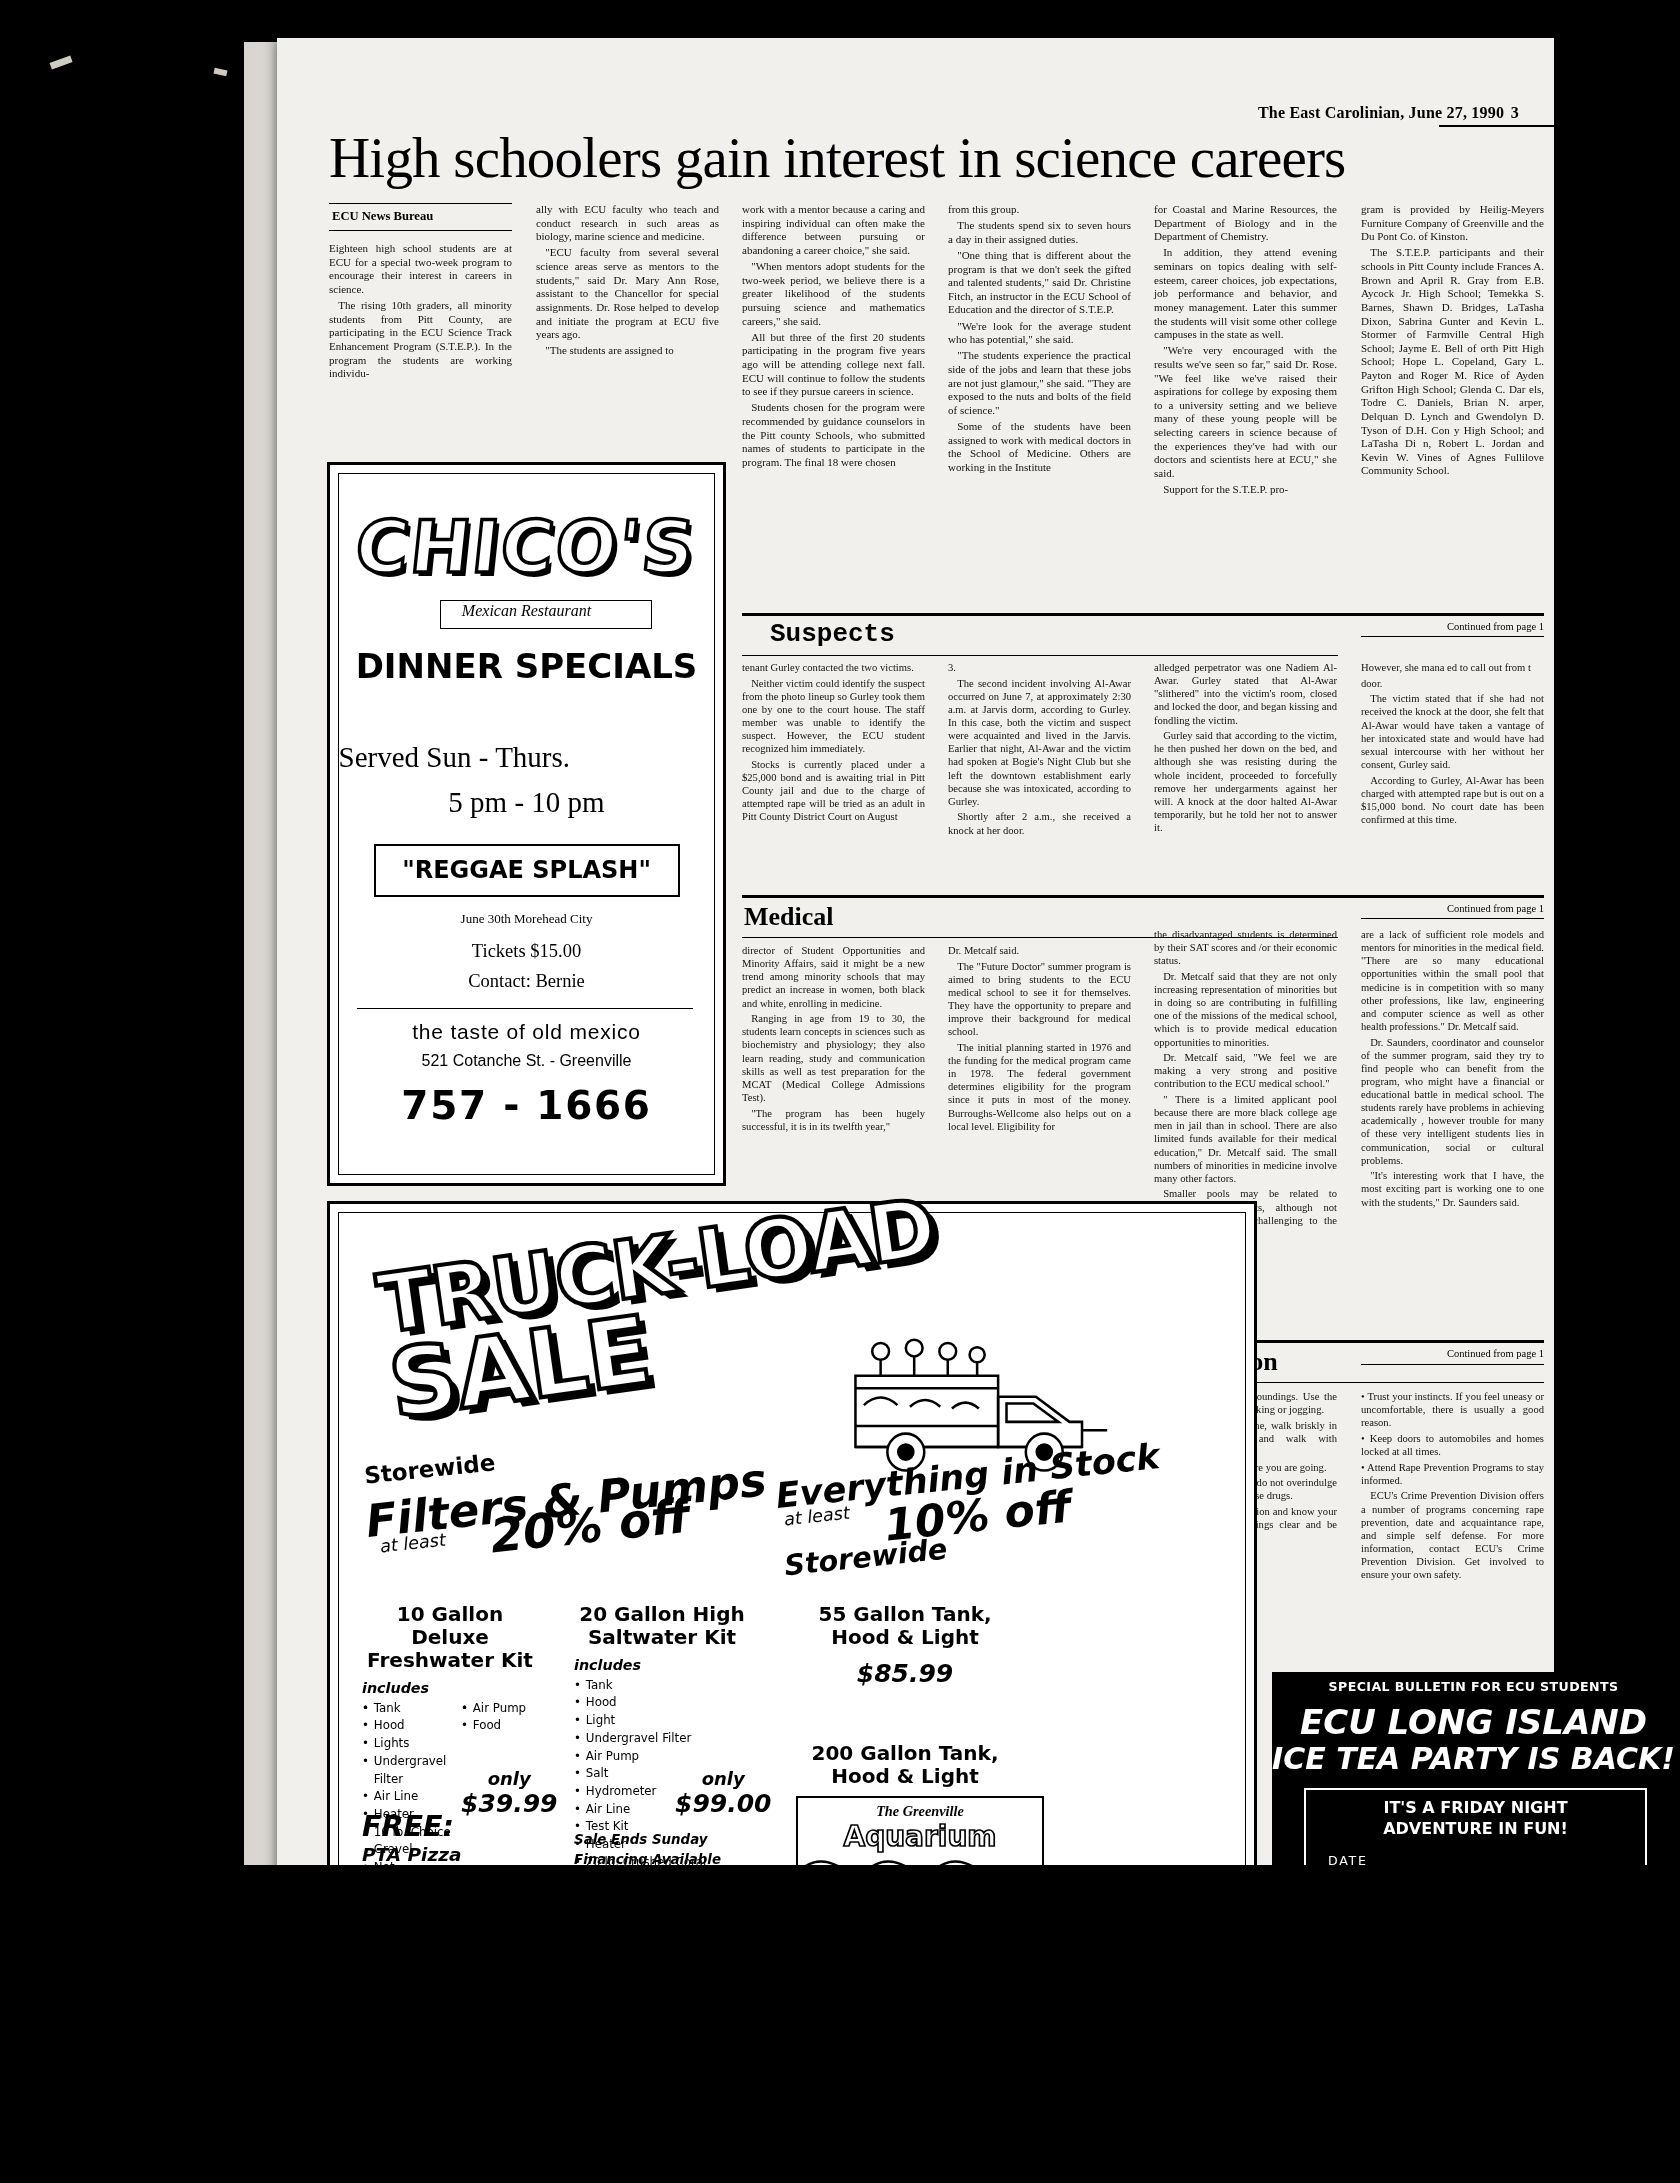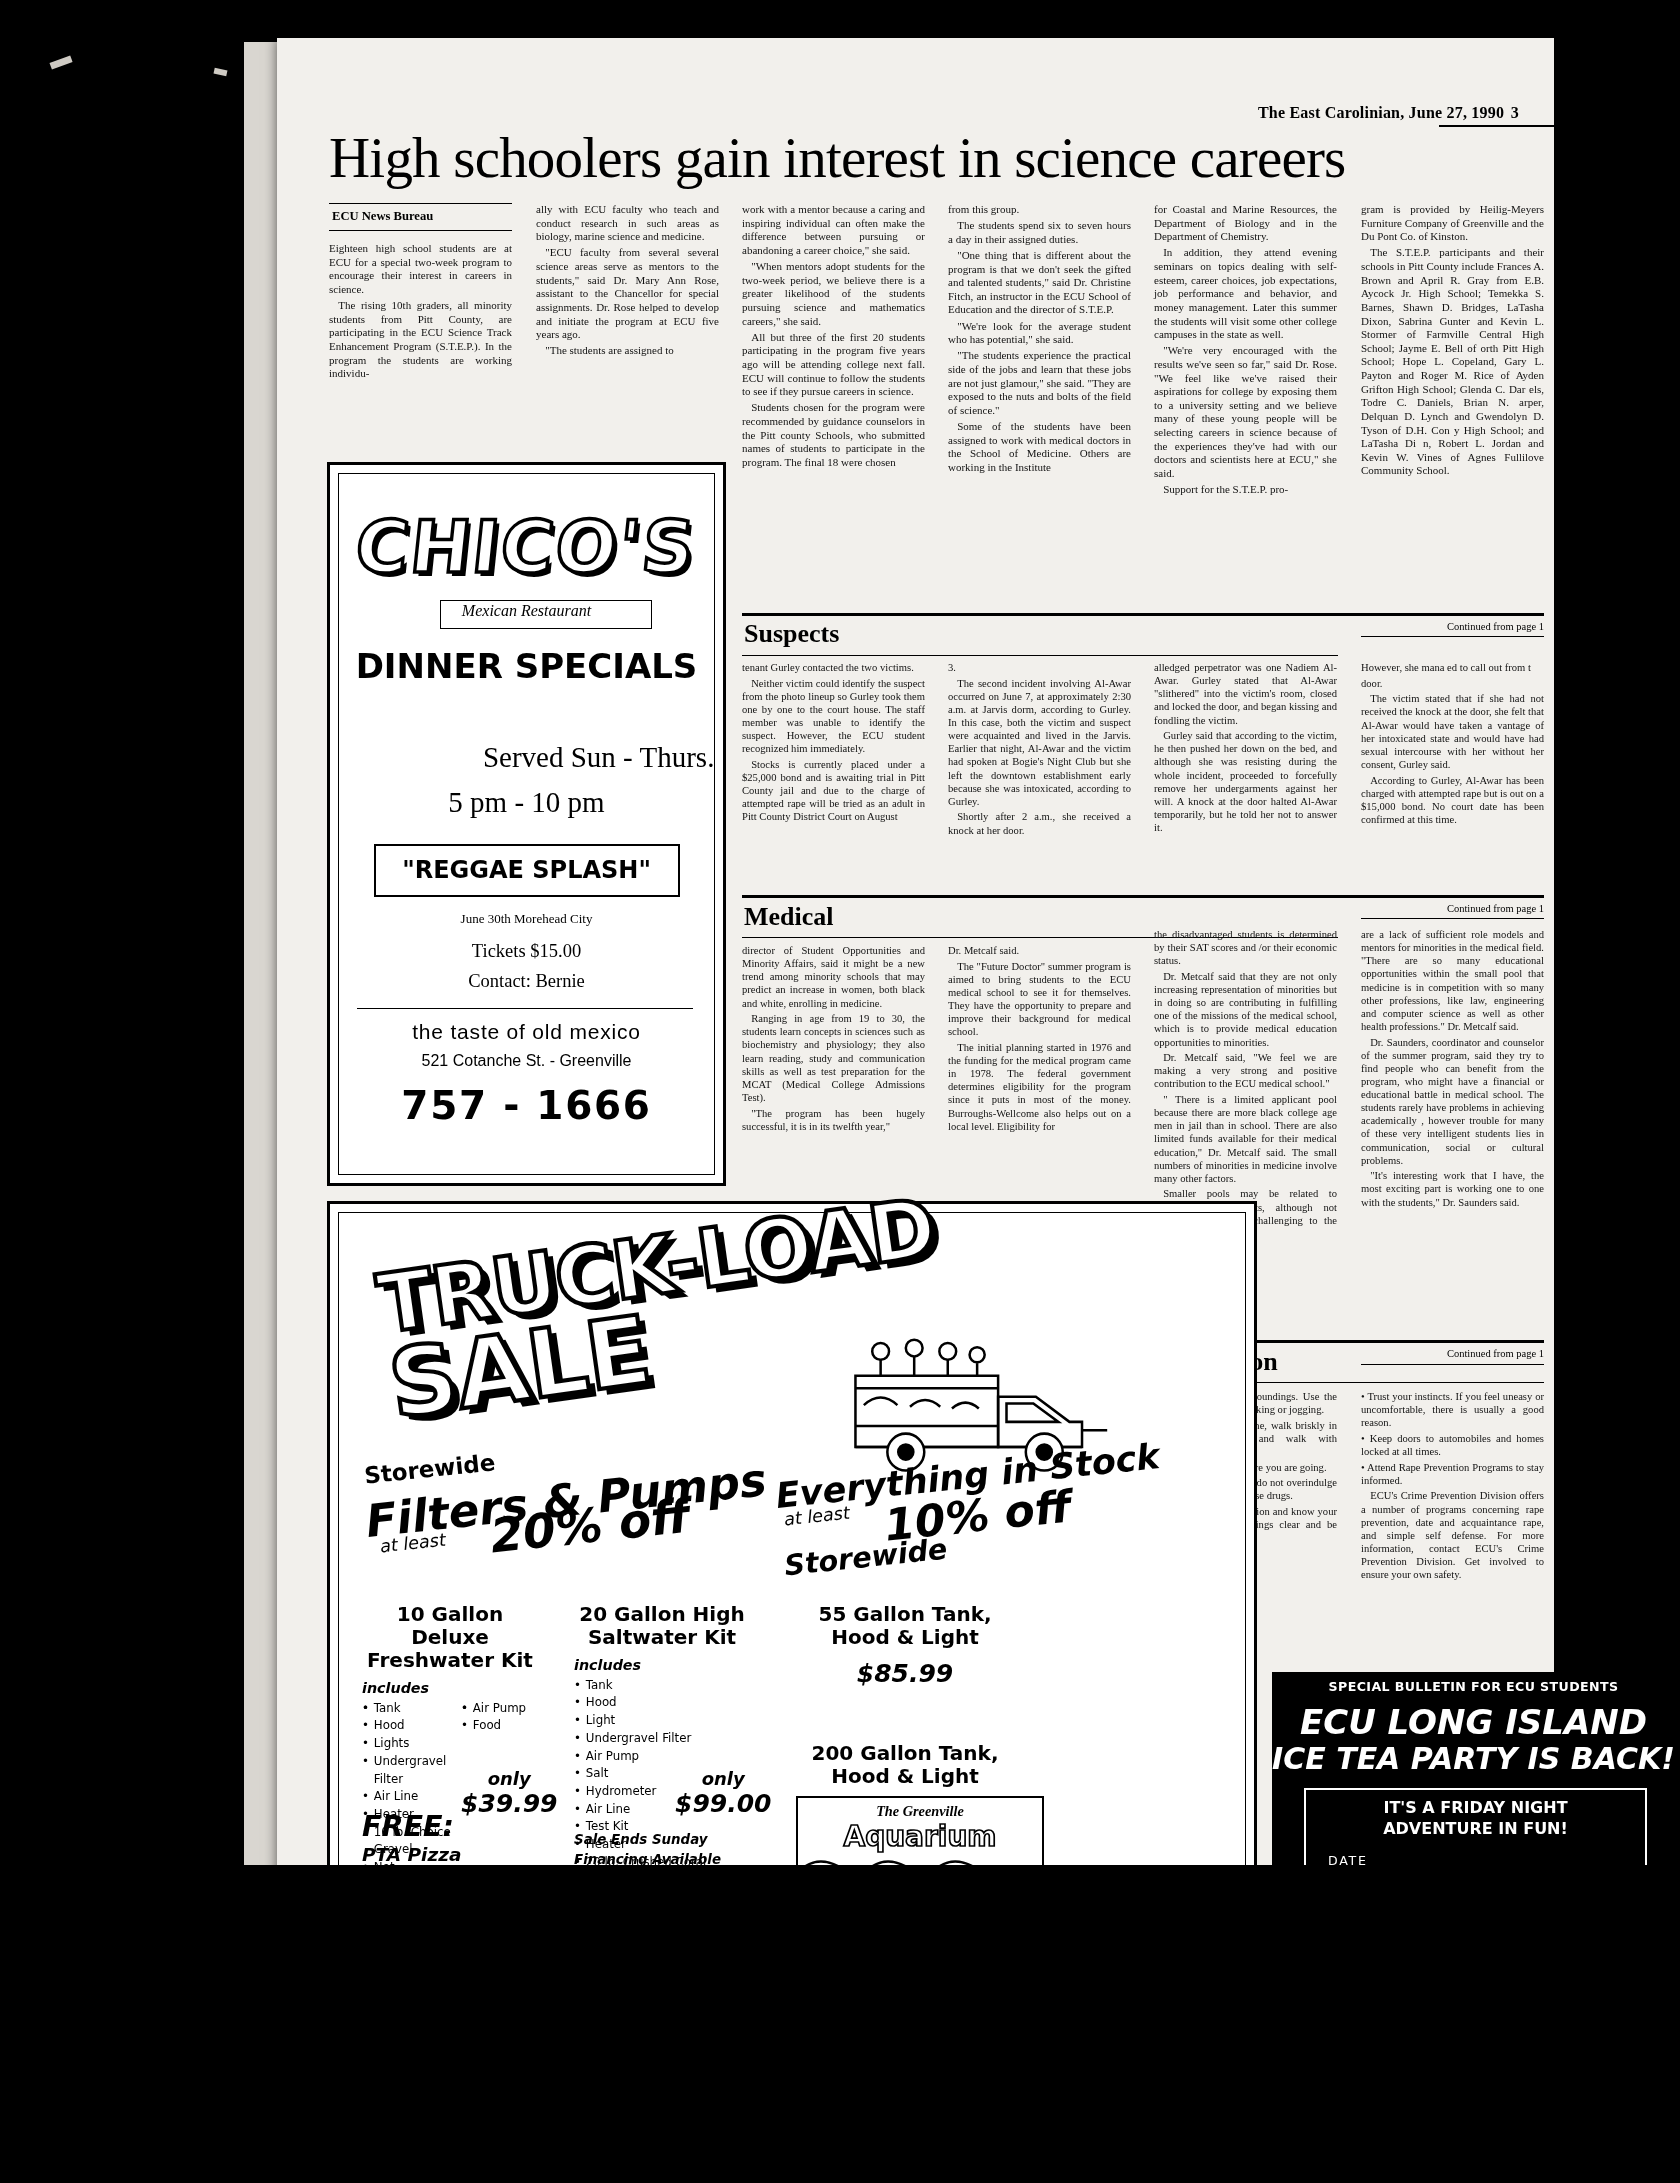--- a/index.html
+++ b/index.html
@@ -38,21 +38,21 @@
      display:flex;align-items:center;justify-content:center;}
   .chico-logo .txt{font-family:"DejaVu Sans",sans-serif;font-weight:bold;font-size:72px;letter-spacing:1.7px;
      color:#fff;-webkit-text-stroke:3.4px #000;text-shadow:4.2px 4.2px 0 #000;transform:skewX(-6deg);}
   .chico-sub{position:absolute;left:0;right:0;top:128px;text-align:center;font-size:16px;font-style:italic;
      font-family:"Liberation Serif",serif;}
   .chico-subbar{position:absolute;left:101px;top:126px;width:210px;height:27px;border:1.7px solid #000;}
   .chico-l1{position:absolute;left:0;right:0;top:172px;text-align:center;font-family:"DejaVu Sans",sans-serif;
      font-weight:bold;font-size:34px;}
   .chico-l2{position:absolute;left:0;right:0;top:208px;text-align:center;font-family:"DejaVu Sans",sans-serif;
      font-weight:bold;font-size:45px;}
-  .chico-l3{position:absolute;left:0;right:0;top:267px;text-align:right;font-size:29px;}
+  .chico-l3{position:absolute;left:0;right:0;top:267px;text-align:left;font-size:29px;}
   .chico-l4{position:absolute;left:0;right:0;top:312px;text-align:center;font-size:29px;}
   .chico-box{position:absolute;left:35px;top:370px;width:302px;height:49px;border:2.5px solid #000;
      display:flex;align-items:center;justify-content:center;font-family:"DejaVu Sans",sans-serif;
      font-weight:bold;font-size:24px;}
   .chico-l5{position:absolute;left:0;right:0;top:437px;text-align:center;font-size:13px;}
   .chico-l6{position:absolute;left:0;right:0;top:467px;text-align:center;font-size:18.5px;}
   .chico-l7{position:absolute;left:0;right:0;top:497px;text-align:center;font-size:18.5px;}
   .chico-div{position:absolute;left:18.5px;top:534px;width:336px;height:1.7px;background:#000;}
   .chico-l8{position:absolute;left:0;right:0;top:546px;text-align:center;font-size:21px;
      font-family:"Liberation Sans",sans-serif;letter-spacing:0.8px;}
@@ -180,21 +180,21 @@
       <p>Support for the S.T.E.P. pro-</p>
     </div>
     <div class="col" style="left:1084px;top:165px;width:183px;">
       <p class="first">gram is provided by Heilig-Meyers Furniture Company of Greenville and the Du Pont Co. of Kinston.</p>
       <p>The S.T.E.P. participants and their schools in Pitt County include Frances A. Brown and April R. Gray from E.B. Aycock Jr. High School; Temekka S. Barnes, Shawn D. Bridges, LaTasha Dixon, Sabrina Gunter and Kevin L. Stormer of Farmville Central High School; Jayme E. Bell of orth Pitt High School; Hope L. Copeland, Gary L. Payton and Roger M. Rice of Ayden Grifton High School; Glenda C. Dar els, Todre C. Daniels, Brian N. arper, Delquan D. Lynch and Gwendolyn D. Tyson of D.H. Con y High School; and LaTasha Di n, Robert L. Jordan and Kevin W. Vines of Agnes Fullilove Community School.</p>
     </div>
     <div class="contfrom" style="left:1084px;top:583px;width:183px;">Continued from page 1</div>
     <div class="hr-thin" style="left:1084px;top:598px;width:183px;"></div>
 
     <div class="hr-thick" style="left:465px;top:575px;width:802px;"></div>
-    <div class="secthead" style="left:467px;top:581px;">Suspects</div>
+    <div class="secthead" style="left:493px;top:581px;font-family:Liberation Mono, monospace;">Suspects</div>
     <div class="hr-thin" style="left:465px;top:617px;width:596px;"></div>
 
     <div class="col" style="left:465px;top:623px;width:183px;font-size:10.6px;">
       <p class="first">tenant Gurley contacted the two victims.</p>
       <p>Neither victim could identify the suspect from the photo lineup so Gurley took them one by one to the court house. The staff member was unable to identify the suspect. However, the ECU student recognized him immediately.</p>
       <p>Stocks is currently placed under a $25,000 bond and is awaiting trial in Pitt County jail and due to the charge of attempted rape will be tried as an adult in Pitt County District Court on August</p>
     </div>
     <div class="col" style="left:671px;top:623px;width:183px;font-size:10.6px;">
       <p class="first">3.</p>
       <p>The second incident involving Al-Awar occurred on June 7, at approximately 2:30 a.m. at Jarvis dorm, according to Gurley. In this case, both the victim and suspect were acquainted and lived in the Jarvis. Earlier that night, Al-Awar and the victim had spoken at Bogie's Night Club but she left the downtown establishment early because she was intoxicated, according to Gurley.</p>

